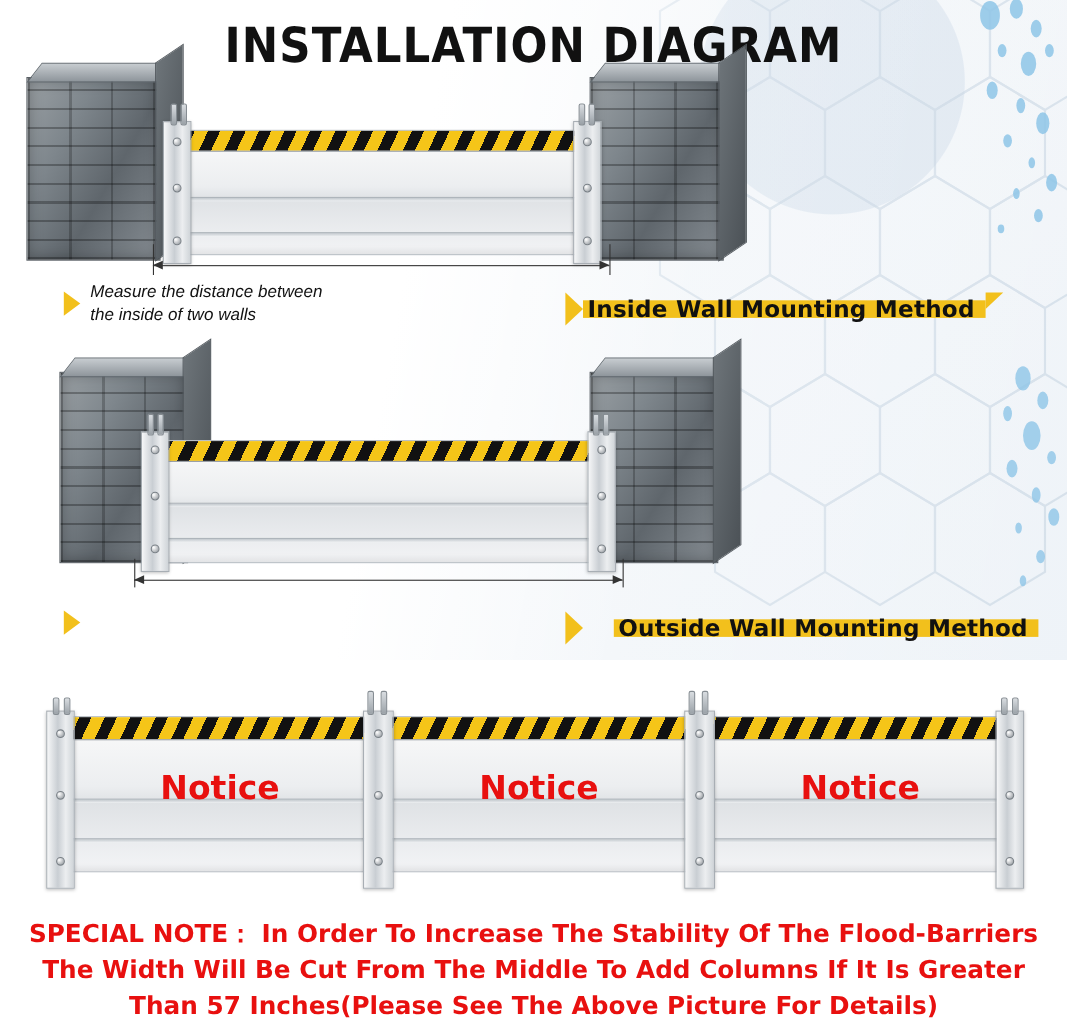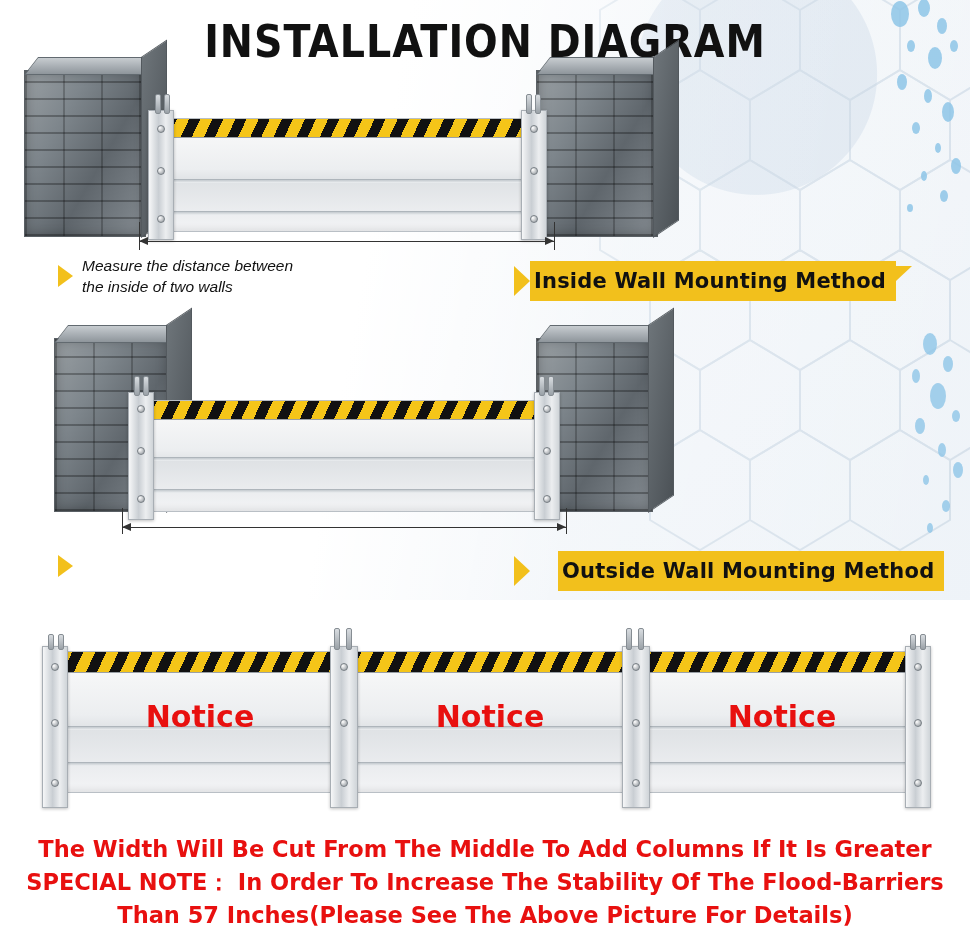--- a/index.html
+++ b/index.html
@@ -117,21 +117,21 @@
   }
 
   
   .banner{position:absolute;display:flex;align-items:center;height:30px;}
   .banner .tri{
     width:0;height:0;flex:none;
     border-top:15px solid transparent;border-bottom:15px solid transparent;
     border-left:16px solid #f2c01c;
   }
   .banner .bar{
-    background:#f2c01c;height:40px;display:flex;align-items:center;
+    background:#f2c01c;height:16px;display:flex;align-items:center;
     padding:0 10px 0 4px;
   }
   .banner .lbl{
     font-family:"DejaVu Sans", sans-serif;
     font-weight:bold;font-size:21px;color:#111;white-space:nowrap;
     letter-spacing:.2px;
   }
   .banner .tail{
     width:0;height:0;flex:none;
     border-top:15px solid #f2c01c;border-bottom:15px solid transparent;
@@ -362,18 +362,18 @@
     <div class="stud" style="left:58px;top:634px;height:14px;"></div>
     <div class="stud" style="left:910px;top:634px;height:14px;"></div>
     <div class="stud" style="left:920px;top:634px;height:14px;"></div>
 
     <div class="notice" style="left:70px;width:260px;">Notice</div>
     <div class="notice" style="left:360px;width:260px;">Notice</div>
     <div class="notice" style="left:652px;width:260px;">Notice</div>
   </div>
 
   <div class="note">
+    <div>SPECIAL NOTE：  In Order To Increase The Stability Of The Flood-Barriers</div>
     <div>The Width Will Be Cut From The Middle To Add Columns If It Is Greater</div>
-    <div>SPECIAL NOTE：  In Order To Increase The Stability Of The Flood-Barriers</div>
     <div>Than 57 Inches(Please See The Above Picture For Details)</div>
   </div>
 
 </div>
 
 </body></html>

